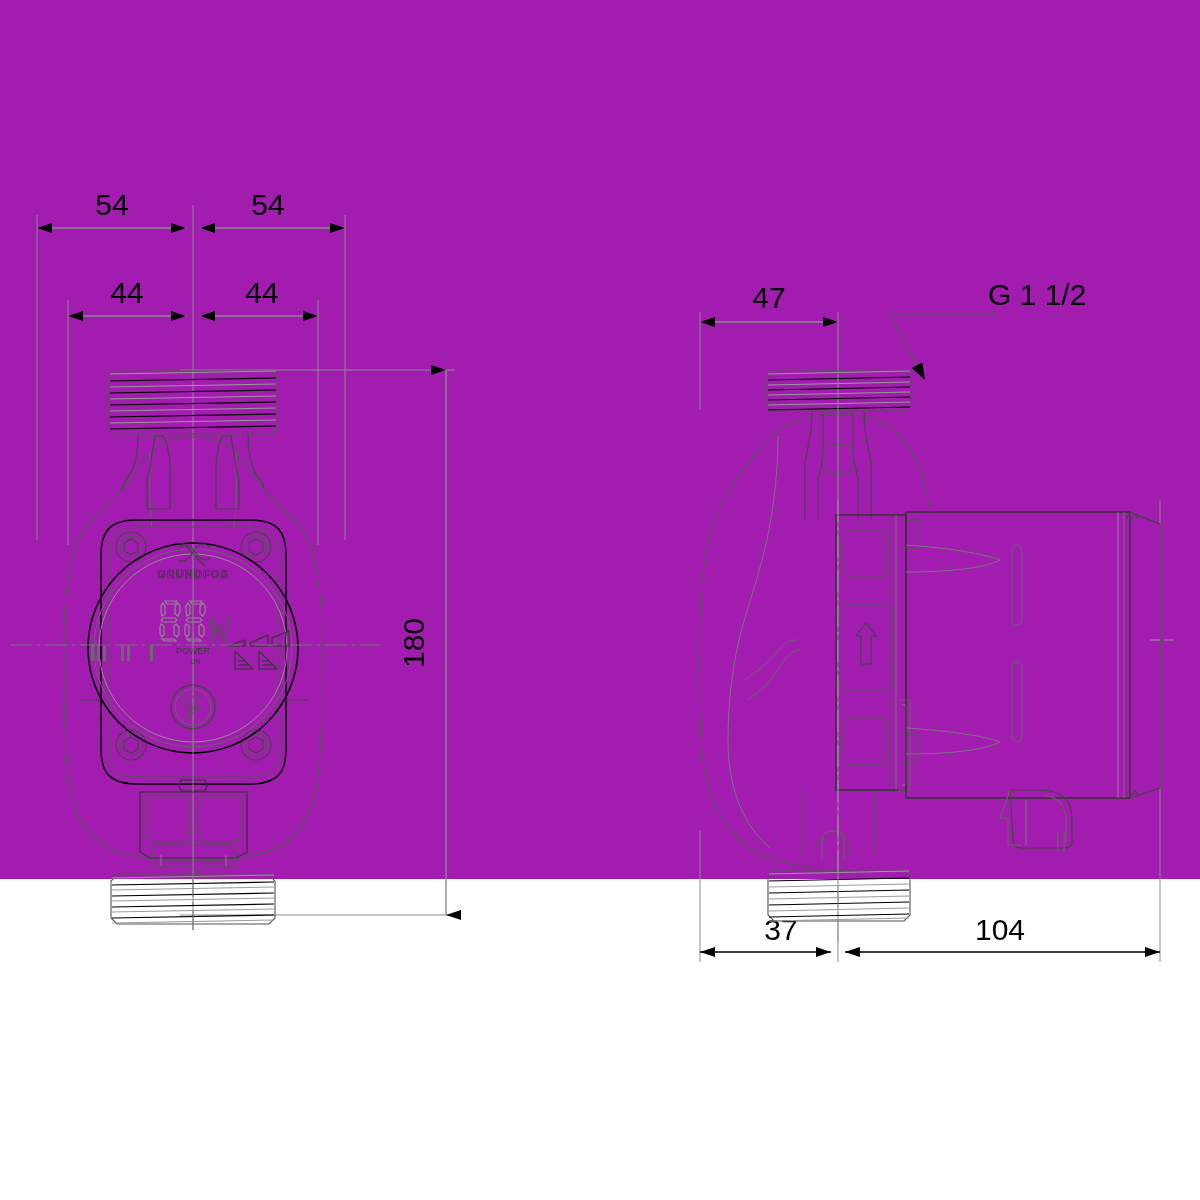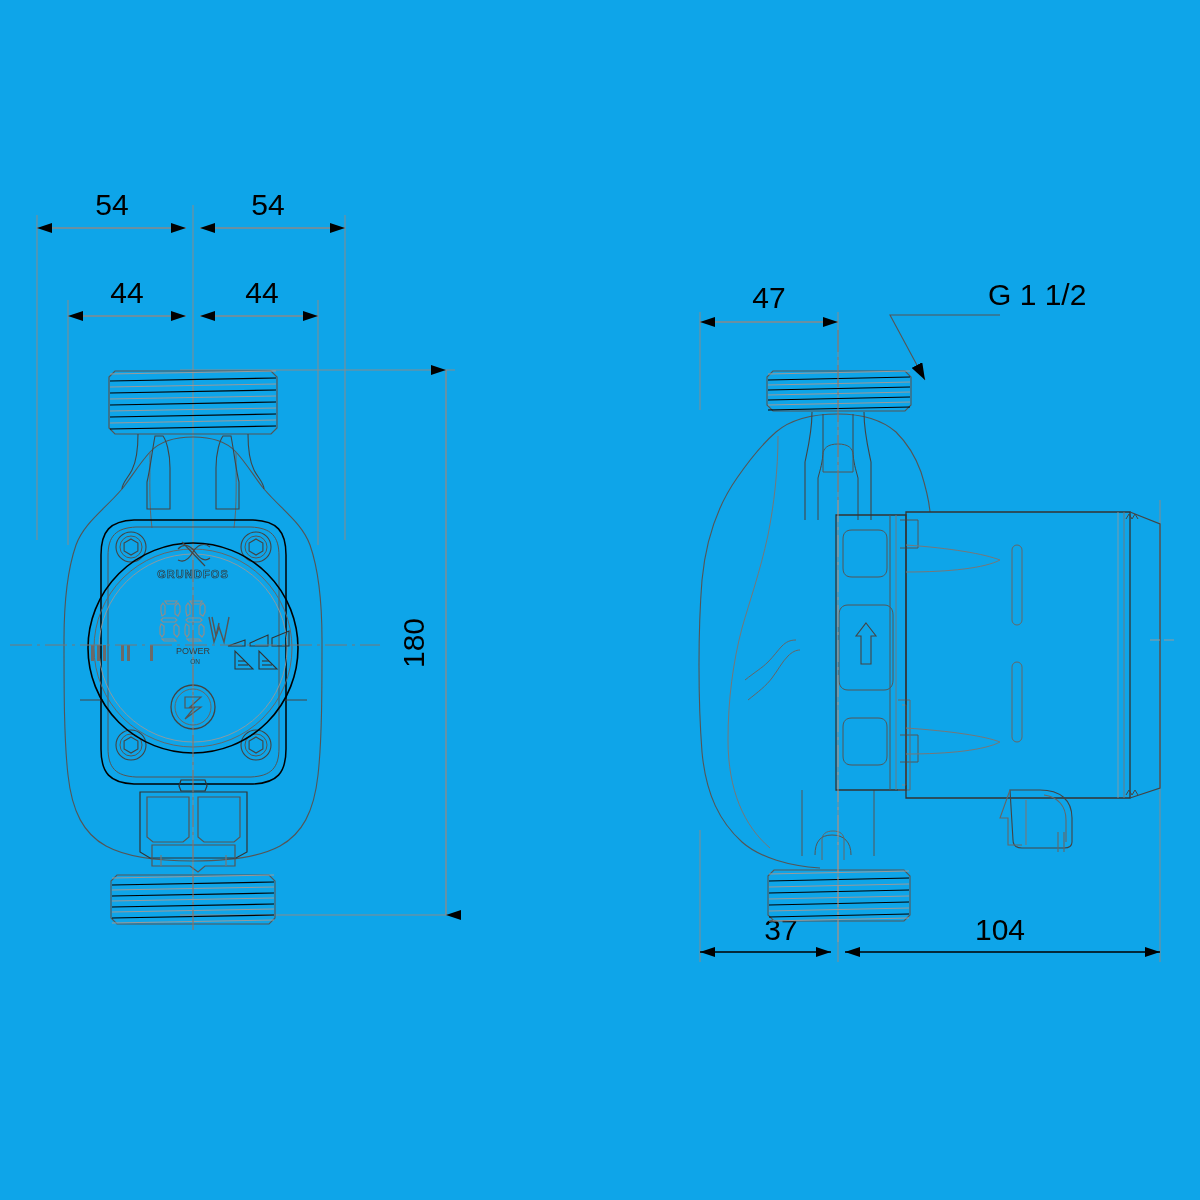--- a/index.html
+++ b/index.html
@@ -1,19 +1,19 @@
 <!DOCTYPE html>
 <html><head>
 <meta charset="utf-8">
 <title>Pump Dimensional Drawing</title>
 <style>
   html,body{margin:0;padding:0;background:#ffffff;}
   body{width:1200px;height:1200px;overflow:hidden;
        font-family:"Liberation Sans",sans-serif;color:#000;}
-  #sheet{position:relative;width:1200px;height:1200px;background:#0ea5e9;}
+  #sheet{position:relative;width:1200px;height:879px;background:#a21caf;}
   svg{display:block;}
   .dimtext{font-family:"Liberation Sans",sans-serif;font-size:30px;fill:#000;}
   .dimtext-rot{font-family:"Liberation Sans",sans-serif;font-size:30px;fill:#000;}
   .labeltext{font-family:"Liberation Sans",sans-serif;font-size:30px;fill:#000;}
   .tiny{font-family:"Liberation Sans",sans-serif;font-size:9px;fill:#3a3a3a;}
   .tiny2{font-family:"Liberation Sans",sans-serif;font-size:6.5px;fill:#3a3a3a;}
   .brand{font-family:"Liberation Sans",sans-serif;font-size:11px;
          letter-spacing:1.1px;font-weight:bold;fill:none;stroke:#333;stroke-width:.6;}
 </style>
 </head>

